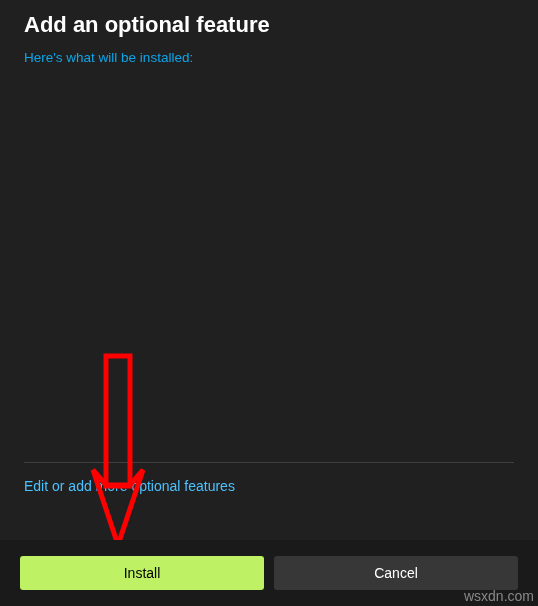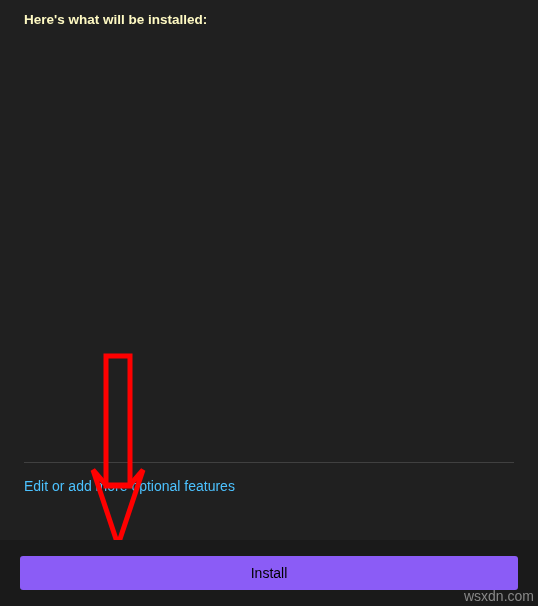--- a/index.html
+++ b/index.html
@@ -19,23 +19,23 @@
     .content {
       padding: 12px 24px 0 24px;
     }
     .title {
       font-size: 22px;
       font-weight: 600;
       margin-bottom: 12px;
     }
     .subtitle {
       font-size: 13.5px;
-      font-weight: 700;
+      font-weight: 400;
       margin-bottom: 7px;
-      color: #fef9c3;
+      color: #0ea5e9;
     }
     .feature-row {
       display: flex;
       align-items: center;
       background: #2d2d2d;
       border-radius: 4px;
       padding: 20px 18px;
       cursor: pointer;
     }
     .feature-icon {
@@ -93,21 +93,21 @@
     .btn {
       flex: 1;
       height: 34px;
       border: none;
       border-radius: 3px;
       font-size: 14px;
       font-family: inherit;
       cursor: pointer;
     }
     .btn-primary {
-      background: #8b5cf6;
+      background: #bef264;
       color: #000000;
     }
     .btn-secondary {
       background: #373737;
       color: #ffffff;
     }
     .arrow-annotation {
       position: absolute;
       left: 90px;
       top: 350px;
@@ -120,31 +120,33 @@
       bottom: 2px;
       right: 4px;
       font-size: 14px;
       color: #888;
     }
   </style>
 </head>
 <body>
 
 <div class="content">
+  <h1 class="title">Add an optional feature</h1>
   <p class="subtitle">Here's what will be installed:</p>
 
 </div>
 
 <div class="middle-space">
   <hr class="divider">
   <a class="edit-link">Edit or add more optional features</a>
 </div>
 
 <svg class="arrow-annotation" viewBox="0 0 60 200">
   <rect x="16" y="6" width="24" height="130" fill="none" stroke="#ff0000" stroke-width="5"></rect>
   <path d="M3 120 L28 195 L53 120 L40 135 L16 135 Z" fill="none" stroke="#ff0000" stroke-width="5" stroke-linejoin="miter"></path>
 </svg>
 
 <div class="footer">
   <button class="btn btn-primary">Install</button>
+  <button class="btn btn-secondary">Cancel</button>
 </div>
 
 <div class="watermark">wsxdn.com</div>
 
 </body></html>

